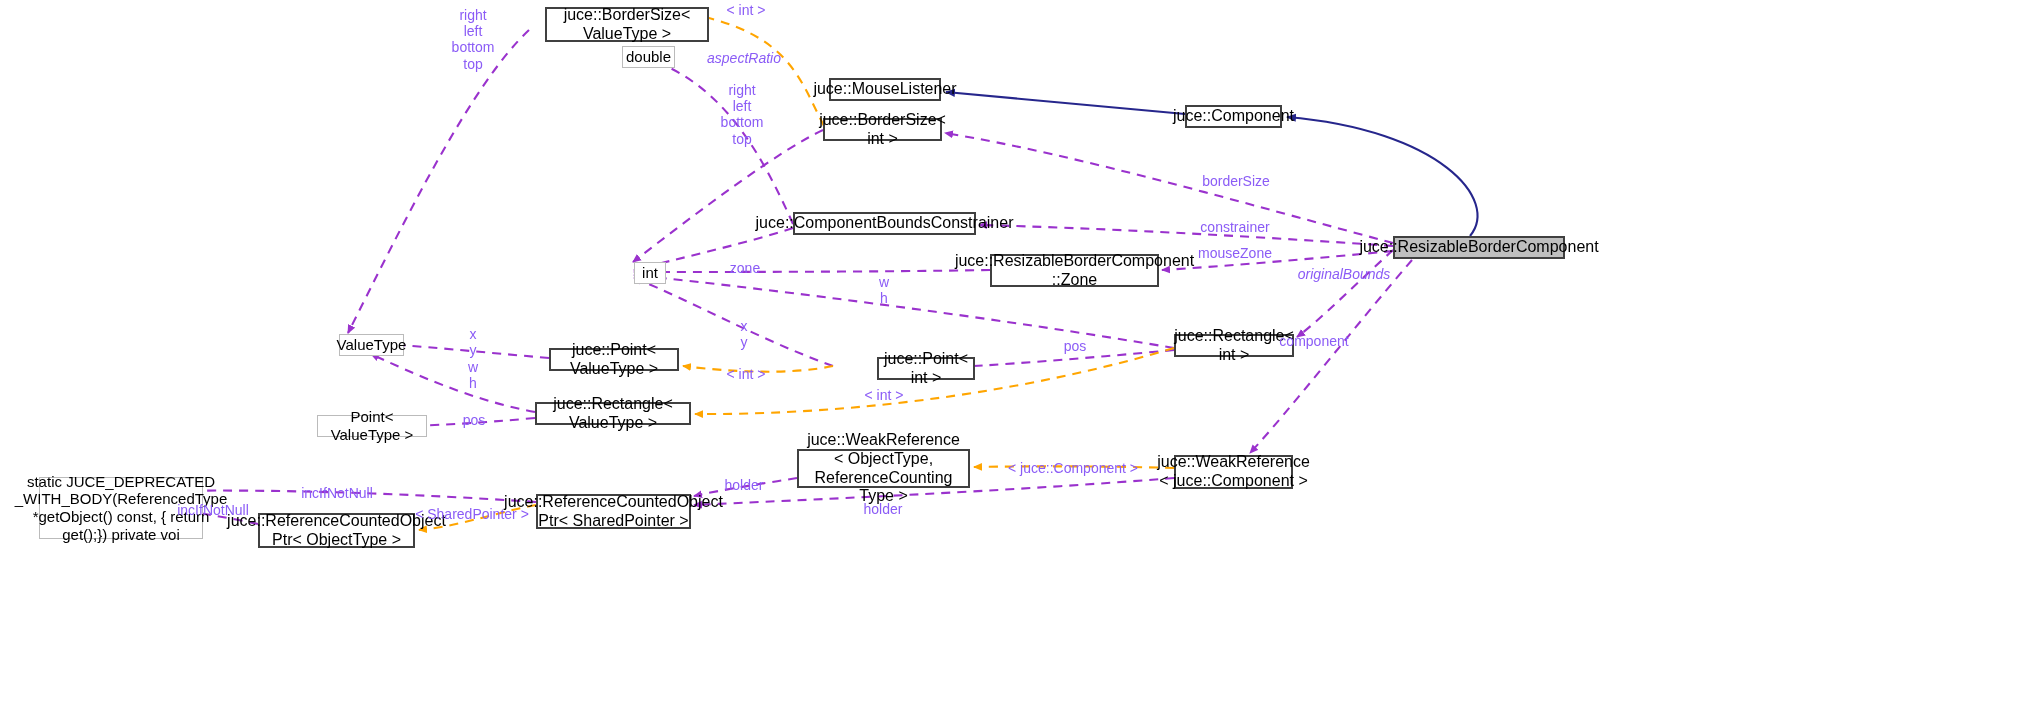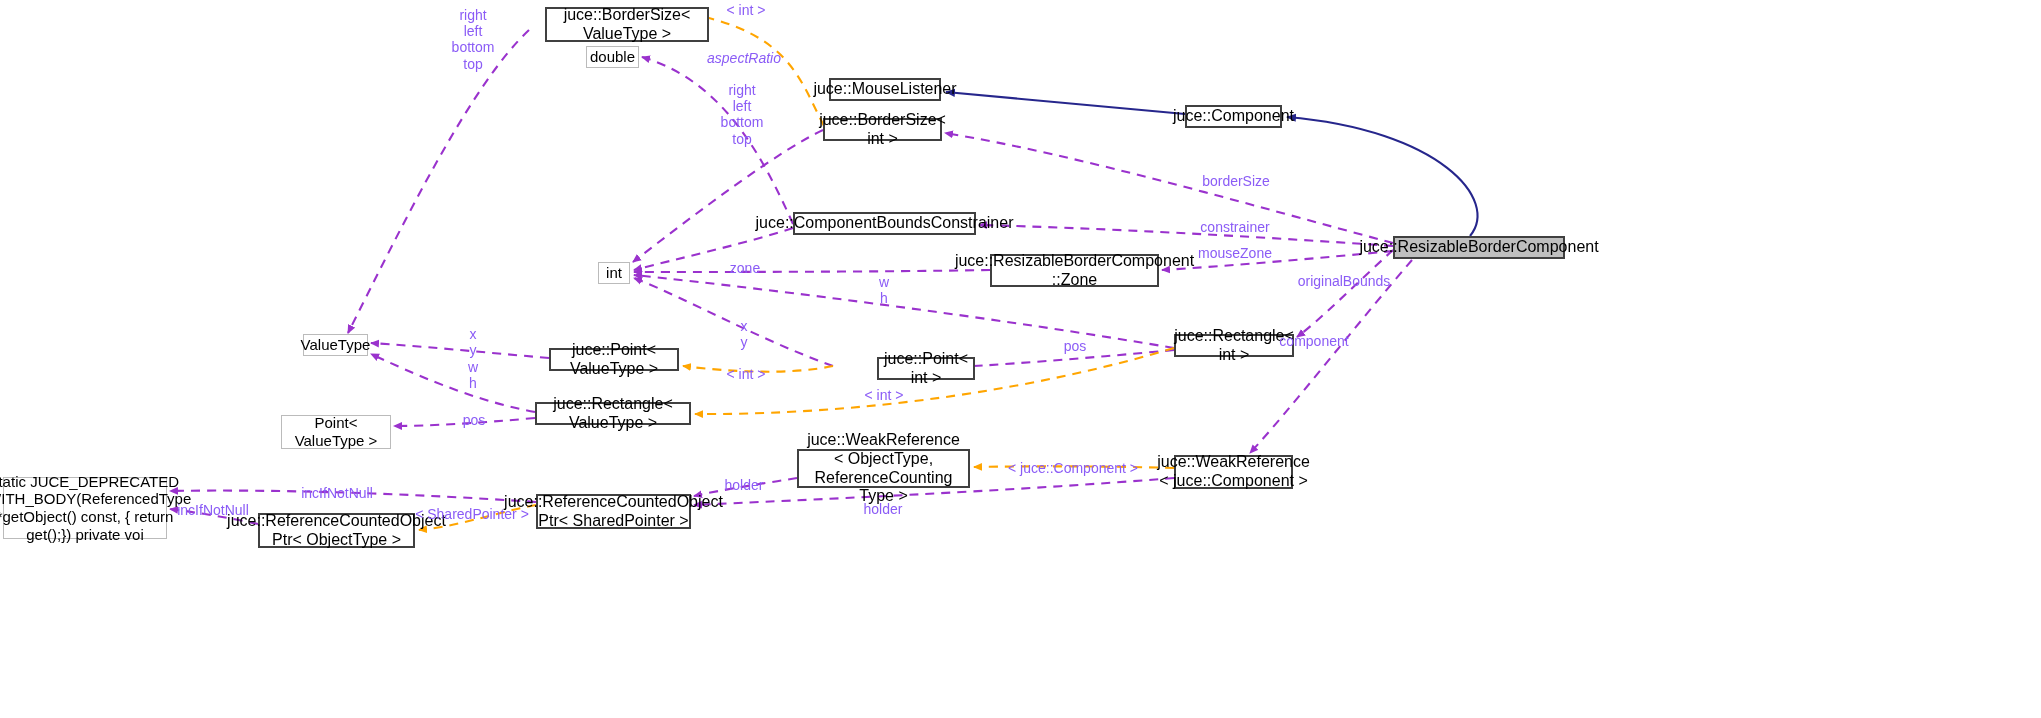--- a/index.html
+++ b/index.html
@@ -19,21 +19,21 @@
     align-items:center;
     justify-content:center;
     text-align:center;
     color:#000000;
     background:#ffffff;
     line-height:1.18;
     white-space:pre-line;
     z-index:5;
   }
   
-  .node.thin{border:1px solid #bbbbbb;font-size:15px;}
+  .node.thin{border:1px solid #bbbbbb;font-size:15px;margin-left:36px;}
   
   .node.thick{border:2px solid #404040;font-size:16px;}
   
   .node.current{border:2px solid #404040;background:#bfbfbf;font-size:16px;}
   .elabel{
     position:absolute;
     color:#8b5cf6;
     font-size:14px;
     line-height:1.16;
     text-align:center;
@@ -144,21 +144,21 @@
   </div>
 
   <div class="node thick" style="left:877px;top:357px;width:98px;height:23px;">
     <span>juce::Point&lt; int &gt;</span>
   </div>
 
   <div class="node thick" style="left:1174px;top:334px;width:120px;height:23px;">
     <span>juce::Rectangle&lt; int &gt;</span>
   </div>
 
-  <div class="node thin" style="left:281px;top:415px;width:110px;height:34px;">
+  <div class="node thin" style="left:281px;top:415px;width:110px;height:22px;">
     <span>Point&lt; ValueType &gt;</span>
   </div>
 
   <div class="node thick" style="left:535px;top:402px;width:156px;height:23px;">
     <span>juce::Rectangle&lt; ValueType &gt;</span>
   </div>
 
   <div class="node thick small-body" style="left:797px;top:449px;width:173px;height:39px;">
     <span>juce::WeakReference
 &lt; ObjectType, ReferenceCounting
@@ -196,21 +196,21 @@
   <div class="elabel" style="left:742px;top:82px;">right
 left
 bottom
 top</div>
   <div class="elabel" style="left:1236px;top:173px;">borderSize</div>
   <div class="elabel" style="left:1235px;top:219px;">constrainer</div>
   <div class="elabel" style="left:1235px;top:245px;">mouseZone</div>
   <div class="elabel" style="left:745px;top:260px;">zone</div>
   <div class="elabel" style="left:884px;top:274px;">w
 h</div>
-  <div class="elabel" style="left:1344px;top:273px;">originalBounds</div>
+  <div class="elabel" style="left:1344px;top:266px;font-style:italic;">originalBounds</div>
   <div class="elabel" style="left:1314px;top:333px;">component</div>
   <div class="elabel" style="left:473px;top:326px;">x
 y</div>
   <div class="elabel" style="left:473px;top:359px;">w
 h</div>
   <div class="elabel" style="left:744px;top:318px;">x
 y</div>
   <div class="elabel" style="left:1075px;top:338px;">pos</div>
   <div class="elabel" style="left:746px;top:366px;">&lt; int &gt;</div>
   <div class="elabel" style="left:884px;top:387px;">&lt; int &gt;</div>

